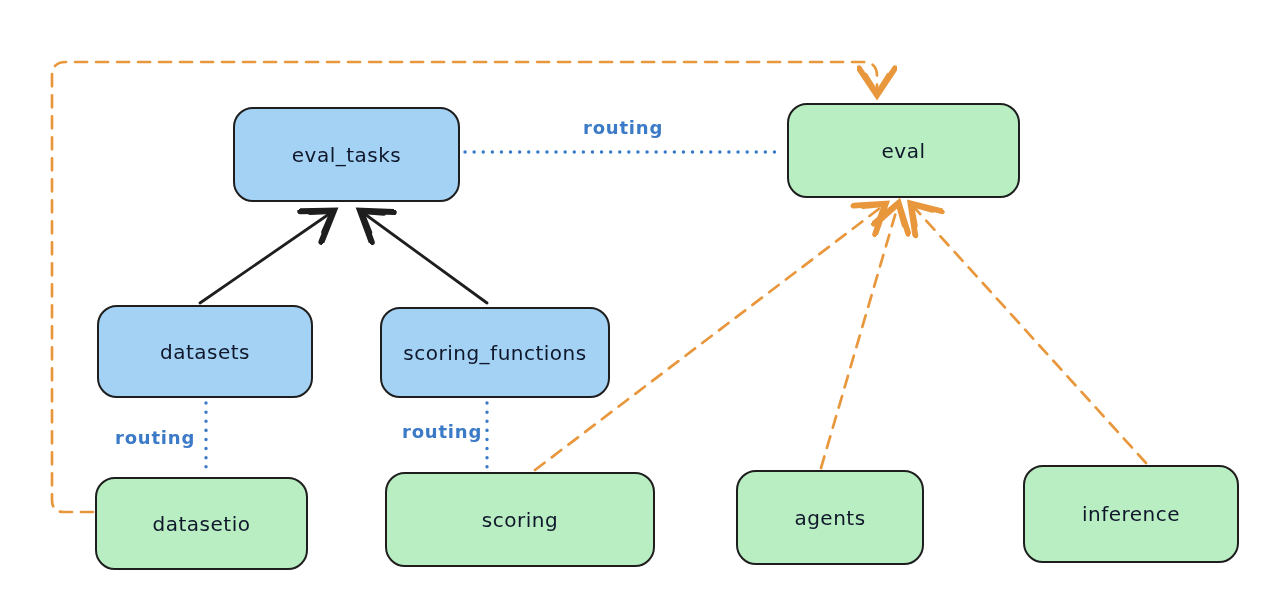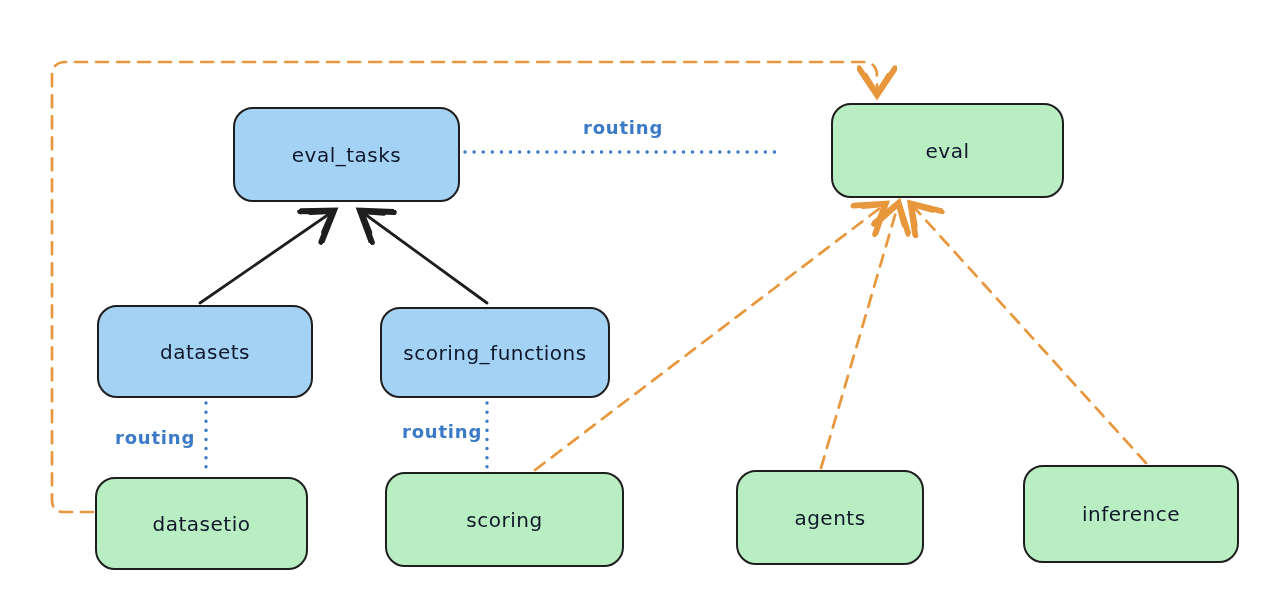--- a/index.html
+++ b/index.html
@@ -59,37 +59,37 @@
     <path d="M93,512 L64,512 Q52,512 52,500 L52,76 Q52,62 66,62 L863,62 Q877,62 877,76 L877,93" fill="none" stroke="#e8973c" stroke-width="2.7" stroke-linecap="round" stroke-dasharray="12 9" marker-end="url(#arrow-orange)"></path>
     <path d="M535,470 L884,205" fill="none" stroke="#e8973c" stroke-width="2.7" stroke-linecap="round" stroke-dasharray="12 9" marker-end="url(#arrow-orange)"></path>
     <path d="M821,468 L898,205" fill="none" stroke="#e8973c" stroke-width="2.7" stroke-linecap="round" stroke-dasharray="12 9" marker-end="url(#arrow-orange)"></path>
     <path d="M1146,463 L912,205" fill="none" stroke="#e8973c" stroke-width="2.7" stroke-linecap="round" stroke-dasharray="12 9" marker-end="url(#arrow-orange)"></path>
   </svg>
 
   <div class="node blue" style="left:233px;top:107px;width:227px;height:95px;">
     <span>eval_tasks</span>
   </div>
 
-  <div class="node green" style="left:787px;top:103px;width:233px;height:95px;margin-left:44px;">
+  <div class="node green" style="left:787px;top:103px;width:233px;height:95px;">
     <span>eval</span>
   </div>
 
   <div class="node blue" style="left:97px;top:305px;width:216px;height:93px;text-align:center;">
     <span>datasets</span>
   </div>
 
   <div class="node blue" style="left:380px;top:307px;width:230px;height:91px;">
     <span>scoring_functions</span>
   </div>
 
   <div class="node green" style="left:95px;top:477px;width:213px;height:93px;">
     <span>datasetio</span>
   </div>
 
-  <div class="node green" style="left:385px;top:472px;width:239px;height:95px;">
+  <div class="node green" style="left:385px;top:472px;width:270px;height:95px;">
     <span>scoring</span>
   </div>
 
   <div class="node green" style="left:736px;top:470px;width:188px;height:95px;">
     <span>agents</span>
   </div>
 
   <div class="node green" style="left:1023px;top:465px;width:216px;height:98px;">
     <span>inference</span>
   </div>

